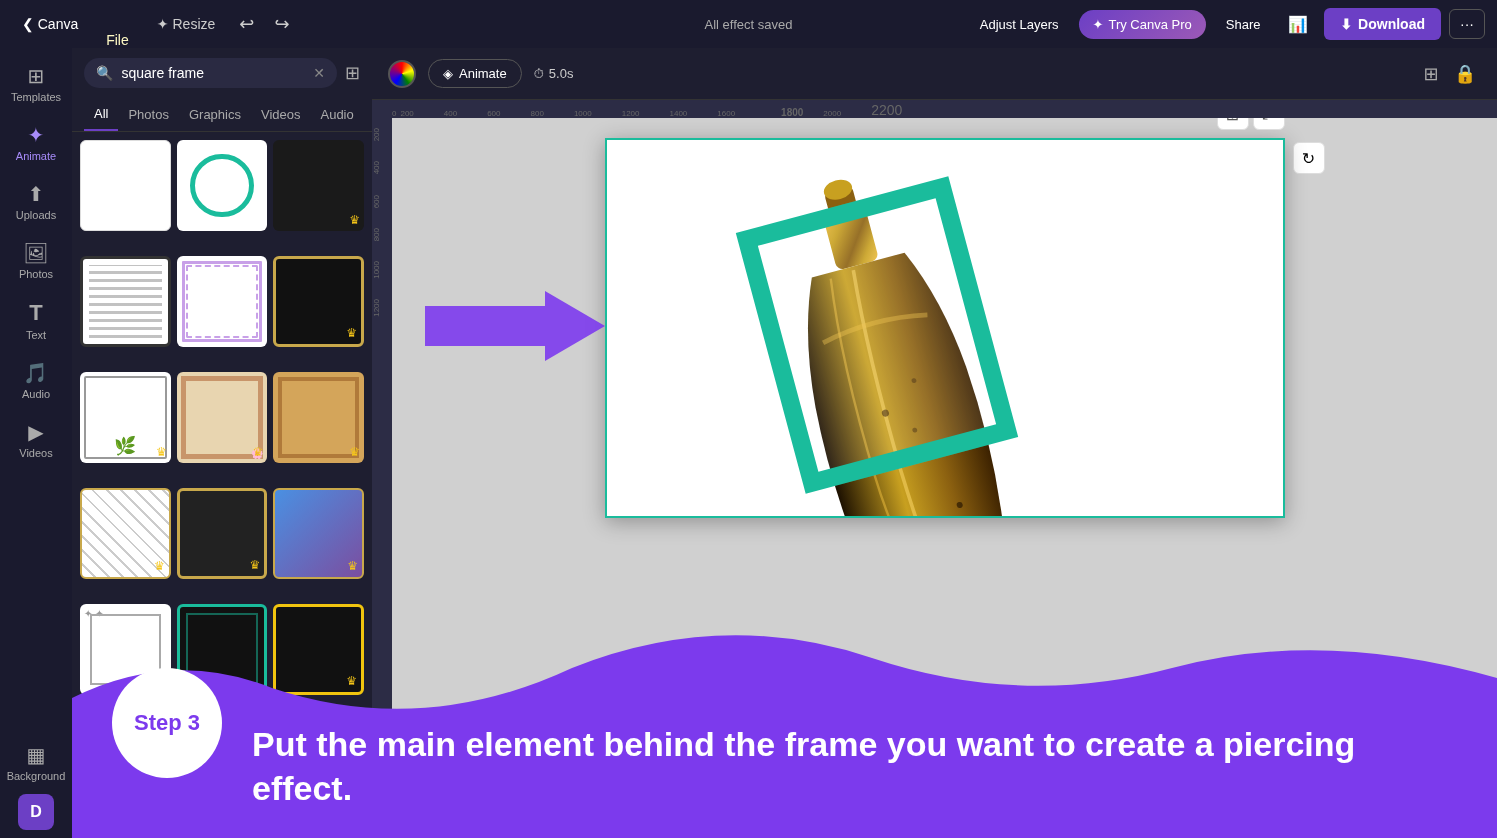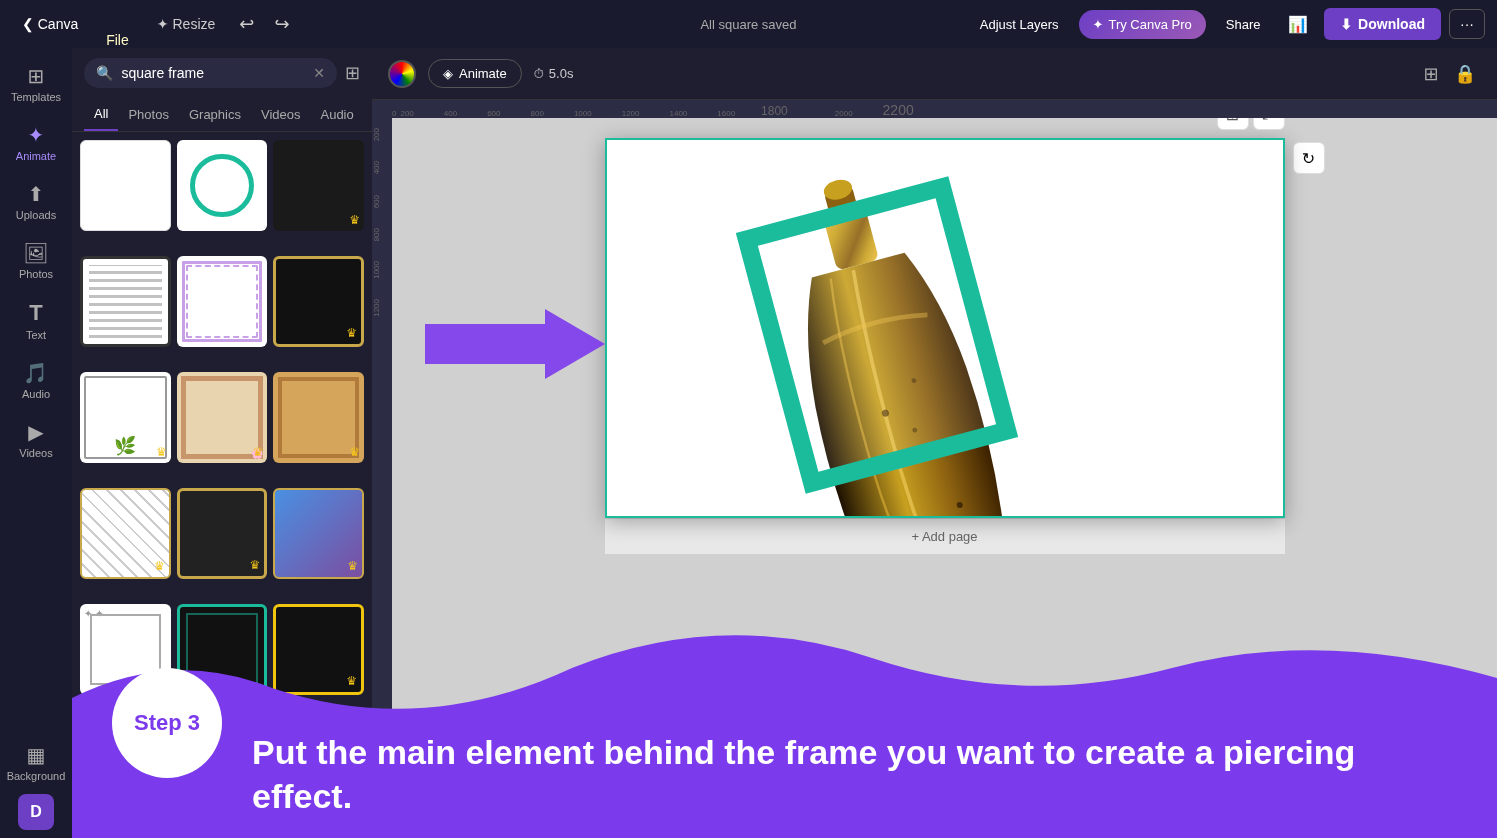--- a/index.html
+++ b/index.html
@@ -248,21 +248,21 @@
       border-radius: 50%; background: white;
       display: flex; align-items: center; justify-content: center;
       flex-direction: column;
       z-index: 25;
     }
     .step-label {
       font-size: 22px; font-weight: 700; color: #7c3aed; text-align: center; line-height: 1.2;
     }
     .step-text {
       position: absolute;
-      bottom: 20px; left: 180px; right: 40px;
+      bottom: 28px; left: 180px; right: 40px;
       color: white; font-size: 34px; font-weight: 700; line-height: 1.3;
       z-index: 25;
     }
 
     
     .sidebar-bottom {
       margin-top: auto; padding-bottom: 8px;
       display: flex; flex-direction: column; align-items: center; gap: 4px;
     }
     .d-icon-btn {
@@ -287,21 +287,21 @@
       <span>❮</span>
       <span>Canva</span>
     </button>
     <button class="btn-file">File</button>
     <button class="btn-resize">
       <span>✦</span>
       <span>Resize</span>
     </button>
     <button class="undo-btn">↩</button>
     <button class="redo-btn">↪</button>
-    <span class="topbar-center">All square saved</span>
+    <span class="topbar-center">All effect saved</span>
   </div>
   <div class="topbar-right">
     <button class="btn-adjust-layers">Adjust Layers</button>
     <button class="btn-try-canva-pro">
       <span>✦</span>
       <span>Try Canva Pro</span>
     </button>
     <button class="btn-share">Share</button>
     <button class="btn-chart">
       <span>📊</span>
@@ -462,22 +462,22 @@
     <div class="ruler-container">
       <div style="display:flex; align-items:flex-end; height:100%; gap:0; overflow:hidden; flex:1;">
         <span style="color:#666;font-size:8px;margin-right:4px;">0</span>
         <span style="color:#666;font-size:8px;margin-right:30px;">200</span>
         <span style="color:#666;font-size:8px;margin-right:30px;">400</span>
         <span style="color:#666;font-size:8px;margin-right:30px;">600</span>
         <span style="color:#666;font-size:8px;margin-right:30px;">800</span>
         <span style="color:#666;font-size:8px;margin-right:30px;">1000</span>
         <span style="color:#666;font-size:8px;margin-right:30px;">1200</span>
         <span style="color:#666;font-size:8px;margin-right:30px;">1400</span>
-        <span style="color:#666;font-size:8px;margin-right:26px;">1600</span>
-        <span style="color:#666;font-size:12px;margin-right:47px;">1800</span>
+        <span style="color:#666;font-size:8px;margin-right:46px;">1600</span>
+        <span style="color:#666;font-size:10px;margin-right:20px;font-weight:bold;">1800</span>
         <span style="color:#666;font-size:8px;margin-right:30px;">2000</span>
         <span style="color:#666;font-size:14px;">2200</span>
       </div>
     </div>
 
     <div style="display:flex;flex:1;overflow:hidden;">
 
       <div style="width:20px;background:#2c2c45;flex-shrink:0;display:flex;flex-direction:column;padding-top:10px;overflow:hidden;">
         <span style="color:#666;font-size:8px;writing-mode:vertical-rl;transform:rotate(180deg);">200</span>
         <span style="color:#666;font-size:8px;writing-mode:vertical-rl;transform:rotate(180deg);margin-top:20px;">400</span>
@@ -543,23 +543,20 @@
                 <circle cx="130" cy="290" r="2.5" fill="#1a0e00" opacity="0.6"></circle>
 
                 <path d="M55,130 Q100,120 145,130" stroke="#f0c040" stroke-width="4" fill="none" opacity="0.4"></path>
               </svg>
             </div>
 
             <div class="teal-frame"></div>
 
           </div>
 
-          <div style="width:680px;height:36px;background:#e8e8e8;display:flex;align-items:center;justify-content:center;border-top:1px solid #ccc;margin-top:0;">
-            <button class="btn-add-page">+ Add page</button>
-          </div>
         </div>
 
       </div>
     </div>
   </div>
 
 </div>
 
 <div class="bottom-overlay">
   <svg class="wave-bg" viewBox="0 0 1425 220" preserveAspectRatio="none">

